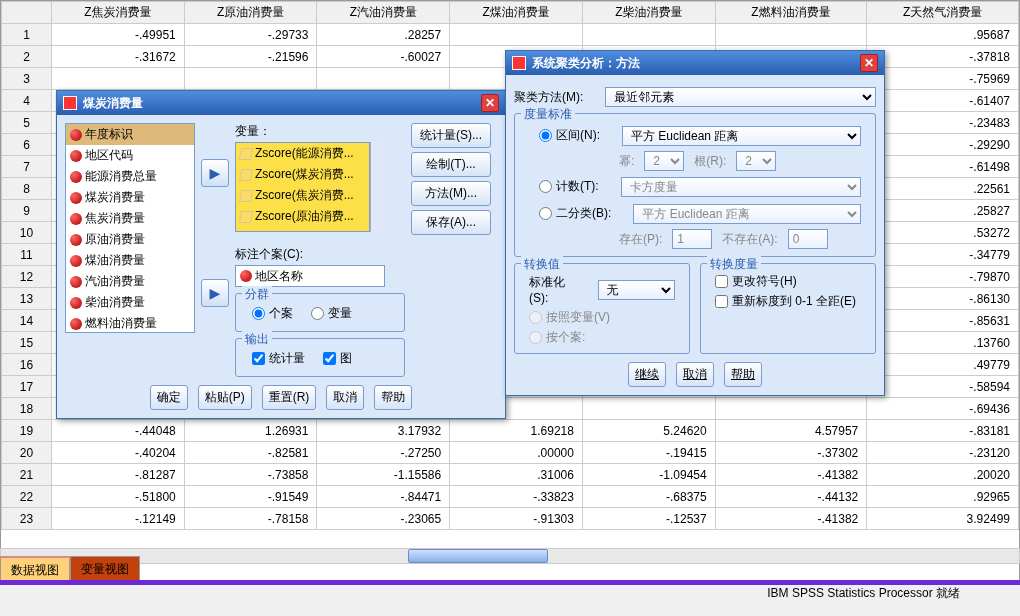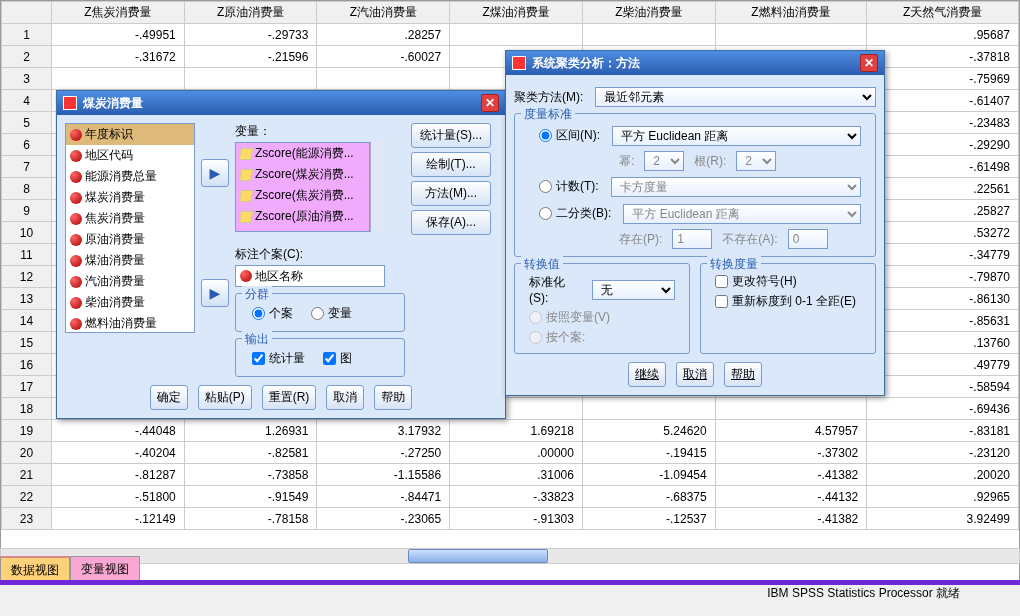--- a/index.html
+++ b/index.html
@@ -8,21 +8,21 @@
 
 .sheet { position: absolute; top: 0; left: 0; right: 0; bottom: 20px; border: 1px solid #999; overflow: hidden; }
 .sheet table { border-collapse: collapse; width: 100%; }
 .sheet th, .sheet td { border: 1px solid #ccc; text-align: right; padding: 2px 8px; height: 22px; background: #fff; }
 .sheet th { background: #f0f0f0; text-align: center; font-weight: normal; }
 .sheet .rownum { background: #f0f0f0; text-align: center; width: 50px; padding: 2px 4px; }
 .sheet thead th:first-child { width: 50px; }
 
 
 .tabs { position: absolute; left: 0; bottom: 32px; display: flex; }
-.tab { padding: 4px 10px; border: 1px solid #999; background: #f9a8d4; cursor: pointer; }
+.tab { padding: 4px 10px; border: 1px solid #999; background: #c2410c; cursor: pointer; }
 .tab.active { background: #ffd27a; border-top: 2px solid #d88; }
 .statusbar { position: absolute; left: 0; right: 0; bottom: 0; height: 36px; border-top: 5px solid #6d28d9; background: #f0f0f0; font-size: 11px; padding-right: 20px; text-align: right; }
 .statusbar span { position: absolute; right: 60px; }
 
 
 .dialog { position: absolute; background: #dbe8fa; border: 1px solid #3a6ea5; box-shadow: 2px 2px 6px rgba(0,0,0,0.4); }
 .titlebar { background: linear-gradient(#4f8de0, #2a5db0); color: #fff; padding: 3px 6px; display: flex; align-items: center; }
 .titlebar .ticon { width: 14px; height: 14px; background: #f33; border: 1px solid #fff; margin-right: 6px; }
 .titlebar .title { flex: 1; font-weight: bold; }
 .closebtn { width: 18px; height: 18px; background: #e04040; color: #fff; text-align: center; line-height: 16px; border: 1px solid #a02020; border-radius: 2px; cursor: pointer; font-weight: bold; }
@@ -30,35 +30,35 @@
 
 
 .d1 .cols { display: flex; gap: 6px; }
 .listbox { background: #fff; border: 1px solid #7a9ccf; height: 210px; overflow: auto; width: 130px; }
 .listbox .li { padding: 2px 4px; display: flex; align-items: center; gap: 3px; cursor: pointer; }
 .listbox .li.sel { background: #deba7a; }
 .varicon { width: 12px; height: 12px; background: radial-gradient(circle at 30% 30%, #f66, #a00); border-radius: 50%; flex-shrink: 0; }
 .ruleicon { width: 12px; height: 12px; background: #ffd966; border: 1px solid #cc9; transform: skewX(-10deg); flex-shrink: 0; }
 .d1 .mid { width: 170px; }
 .d1 .mid .lbl { margin-bottom: 2px; }
-.varlist2 { background: #f0abfc; border: 1px solid #7a9ccf; height: 90px; overflow: auto; width: 135px; }
+.varlist2 { background: #fde047; border: 1px solid #7a9ccf; height: 90px; overflow: auto; width: 135px; }
 .varlist2 .li { padding: 2px 4px; display: flex; align-items: center; gap: 3px; }
 .vsb { width: 15px; background: #e0e8f8; border-left: 1px solid #aac; }
 .rowflex { display: flex; }
 .caselist { background: #fff; border: 1px solid #7a9ccf; height: 22px; width: 150px; display: flex; align-items: center; padding: 0 4px; gap: 3px; margin-top: 2px; }
 .movebtn { width: 28px; height: 28px; background: linear-gradient(#fff, #cfe0f5); border: 1px solid #7a9ccf; border-radius: 3px; display: flex; align-items: center; justify-content: center; cursor: pointer; color: #2a5db0; font-size: 14px; margin: 6px 0;}
 .group { border: 1px solid #7a9ccf; border-radius: 3px; padding: 6px 14px 4px; margin-top: 6px; position: relative; }
 .group .gt { position: absolute; top: -8px; left: 6px; background: #dbe8fa; padding: 0 3px; color: #2a5db0; }
 .rbtns { display: flex; gap: 18px; padding: 2px; }
 .d1 .rightcol { width: 80px; display: flex; flex-direction: column; gap: 4px; }
 .btn { background: linear-gradient(#fefefe, #d6e4f7); border: 1px solid #7a9ccf; border-radius: 3px; padding: 3px 6px; text-align: center; cursor: pointer; }
 .d1 .btnrow { display: flex; gap: 10px; justify-content: center; margin-top: 8px; }
 
 
-.d2 .row { display: flex; align-items: center; gap: 12px; margin: 4px 0; }
+.d2 .row { display: flex; align-items: center; gap: 22px; margin: 4px 0; }
 .d2 select, .d2 input[type=text] { border: 1px solid #7a9ccf; background: linear-gradient(#fff, #e8f0ff); height: 20px; padding: 0 4px; }
 .d2 .wide { flex: 1; }
 .d2 .indent { margin-left: 10px; }
 .d2 .sub { display: flex; gap: 10px; margin: 3px 0 3px 90px; align-items: center; color: #888; }
 .d2 .sub input, .d2 .sub select { width: 40px; color: #888; }
 .d2 .btnrow2 { display: flex; gap: 10px; justify-content: center; margin-top: 8px; text-decoration: underline; }
 .disabled { color: #888; }
 .d2 .twocol { display: flex; gap: 10px; }
 .d2 .twocol > div { flex: 1; }
 .chk { display: flex; align-items: center; gap: 4px; margin: 3px 0; }

